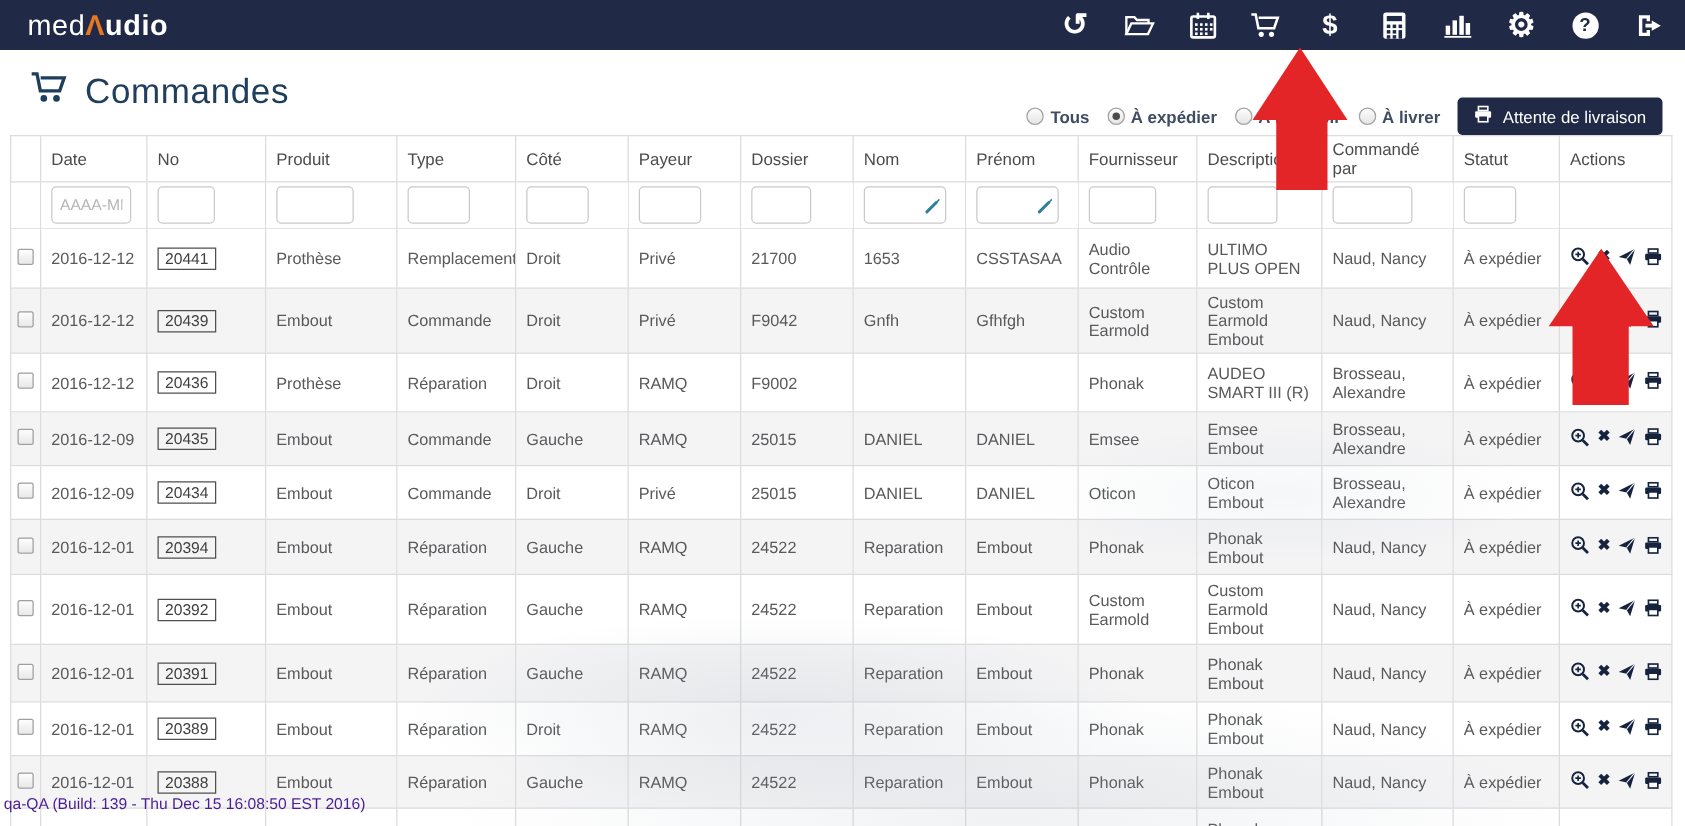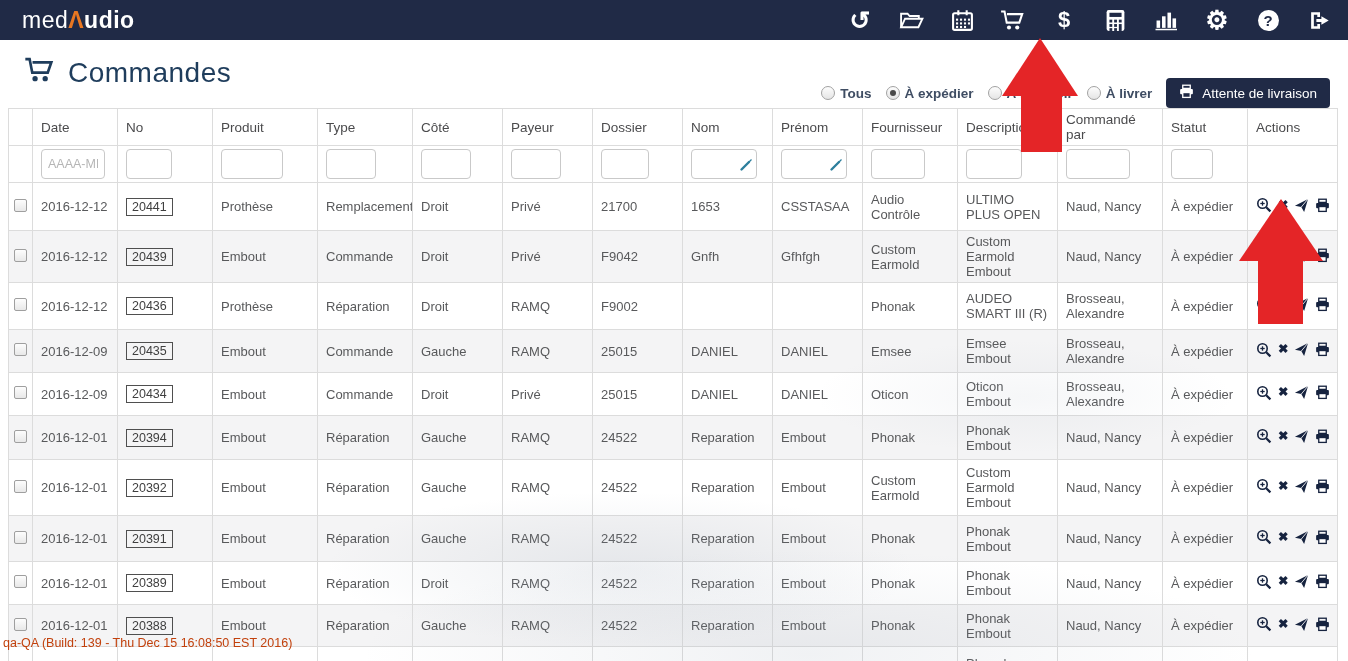--- a/index.html
+++ b/index.html
@@ -61,21 +61,21 @@
   .checkbox { display:inline-block; width:13px; height:13px; border:1px solid #9f9f9f;
               border-radius:2px; background:linear-gradient(#fdfdfd,#e8e8e8); cursor:pointer; }
   .no-box { display:inline-block; border:1px solid #4f4f4f; padding:1px 5px; font-size:12.5px;
             color:#3f3f3f; background:transparent; cursor:pointer; }
   .col-actions { text-align:center !important; }
   .act-wrap { display:inline-flex; align-items:center; gap:6px; }
   .act-ic { display:inline-flex; align-items:center; cursor:pointer; color:#16233f; }
   .x-glyph { font-size:12.5px; font-weight:bold; color:#16233f; line-height:1; }
 
   
-  .build-text { position:absolute; left:3px; top:636px; font-size:12.5px; color:#c2410c; z-index:12; }
+  .build-text { position:absolute; left:3px; top:636px; font-size:12.5px; color:#4c1d95; z-index:12; }
   .watermark { position:absolute; inset:0; z-index:8; pointer-events:none; background:
       radial-gradient(ellipse 420px 110px at 46% 86%, rgba(150,162,178,.16), transparent 70%),
       radial-gradient(ellipse 640px 150px at 60% 99%, rgba(150,162,178,.14), transparent 70%),
       radial-gradient(ellipse 300px 80px at 76% 60%, rgba(150,162,178,.09), transparent 70%); }
   .arrow { position:absolute; z-index:20; }
   .arrow .head { width:0; height:0; position:absolute; }
   .arrow .shaft { position:absolute; background:#e42527; }
   #arrow-cart .head { left:1002px; top:38px; border-left:38px solid transparent;
       border-right:38px solid transparent; border-bottom:58px solid #e42527; }
   #arrow-cart .shaft { left:1021px; top:94px; width:41px; height:58px; }

